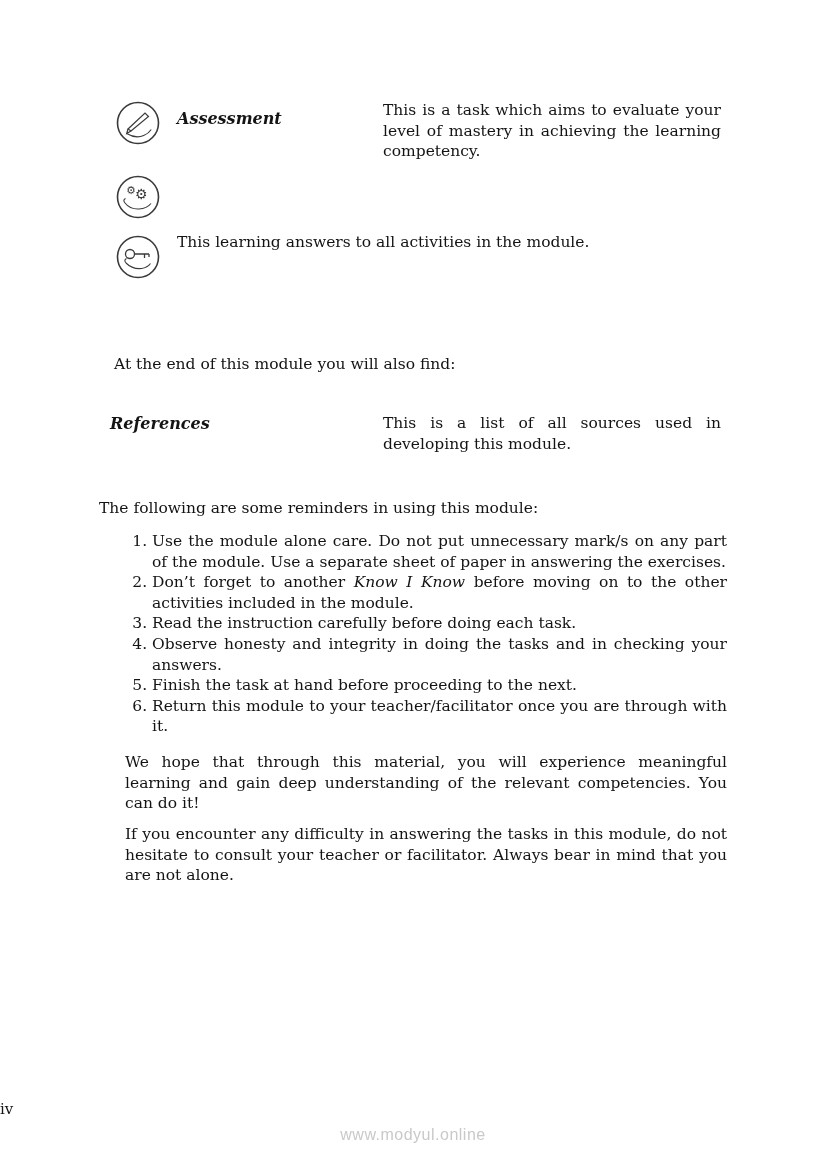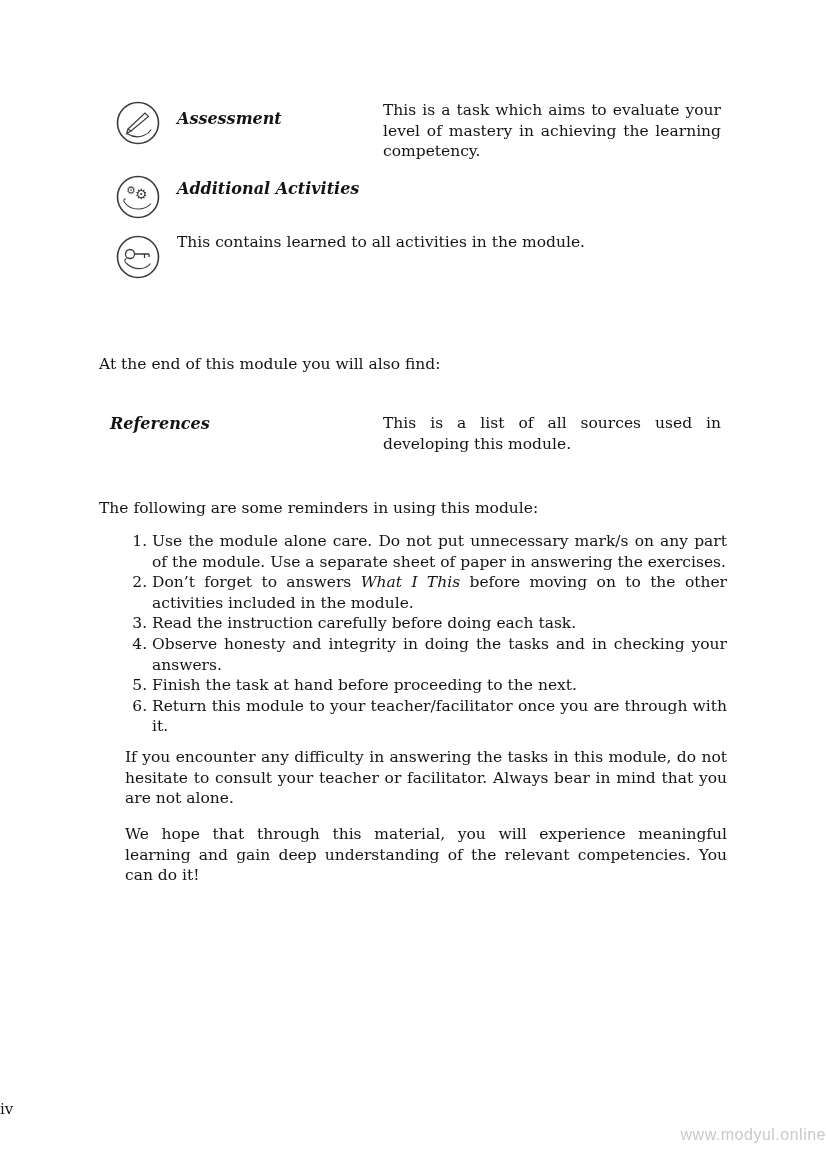--- a/index.html
+++ b/index.html
@@ -18,36 +18,36 @@
   .icon-cell{width:46px;height:46px;margin-right:16px;flex:0 0 46px;}
   .label-cell{
     width:206px;flex:0 0 206px;
     font-weight:bold;font-style:italic;font-size:16px;
     padding-top:8px;
   }
   .desc-cell{flex:1;text-align:justify;}
   .row2 .label-cell{padding-top:4px;}
   .row3 .label-cell{padding-top:8px;}
   .row3 .icon-cell{margin-top:2px;}
-  .find-line{position:absolute;top:354px;left:99px;width:640px;}
+  .find-line{position:absolute;top:354px;left:114px;width:640px;}
   .references-row{position:absolute;top:413px;left:110px;width:611px;display:flex;align-items:flex-start;}
   .references-label{
     width:273px;flex:0 0 273px;
     font-weight:bold;font-style:italic;font-size:16px;
   }
   .references-desc{flex:1;text-align:justify;}
   .reminders-intro{position:absolute;top:498px;left:99px;width:640px;}
   .reminders-block{position:absolute;top:531px;left:125px;width:602px;}
   ol.reminders{margin:0;padding:0 0 0 27px;}
   ol.reminders li{text-align:justify;padding-left:0;}
   .closing-p{margin:10px 0 0 0;text-align:justify;}
   .closing-p.second{margin-top:15px;}
   .page-number{position:absolute;top:1100px;left:0;width:100%;font-size:15px;}
   .watermark{
-    position:absolute;top:1124px;left:0;width:100%;text-align:right;
+    position:absolute;top:1124px;left:0;width:100%;text-align:center;
     font-family:"Liberation Sans","DejaVu Sans",sans-serif;
     font-size:16px;color:#c9c9c9;letter-spacing:0.5px;
   }
   svg{display:block;}
 </style>
 </head>
 <body>
 
 <div class="page">
 
@@ -69,56 +69,55 @@
     <div class="icon-row row2">
       <div class="icon-cell">
         <svg width="46" height="46" viewBox="0 0 46 46">
           <circle cx="23" cy="23" r="20.5" fill="none" stroke="#3a3a3a" stroke-width="1.6"></circle>
           <text x="11" y="20" font-size="11" fill="#3a3a3a" font-family="DejaVu Sans, sans-serif">⚙</text>
           <text x="20" y="25" font-size="14" fill="#3a3a3a" font-family="DejaVu Sans, sans-serif">⚙</text>
           <path d="M10 29 q5 6.5 14 6 q8 -0.5 12 -5.5" fill="none" stroke="#3a3a3a" stroke-width="1.1"></path>
           <path d="M10 29 q-2.5 -3 0.5 -4.5" fill="none" stroke="#3a3a3a" stroke-width="1.1"></path>
         </svg>
       </div>
-      <div class="label-cell">Additional Activities</div>
     </div>
 
     <div class="icon-row row3">
       <div class="icon-cell">
         <svg width="46" height="46" viewBox="0 0 46 46">
           <circle cx="23" cy="23" r="20.5" fill="none" stroke="#3a3a3a" stroke-width="1.6"></circle>
           <circle cx="15" cy="20" r="4.5" fill="none" stroke="#3a3a3a" stroke-width="1.3"></circle>
           <path d="M19.5 20 L34 20 M29.5 20 L29.5 24 M34 20 L34 23" fill="none" stroke="#3a3a3a" stroke-width="1.3"></path>
           <path d="M11 29 q6.5 6.5 15.5 5.5 q6 -1 9 -5" fill="none" stroke="#3a3a3a" stroke-width="1.1"></path>
           <path d="M11 29 q-2.5 -3 0.5 -4.5" fill="none" stroke="#3a3a3a" stroke-width="1.1"></path>
         </svg>
       </div>
-      <div class="desc-cell">This contains learned to all activities in the module.</div>
+      <div class="desc-cell">This learning answers to all activities in the module.</div>
     </div>
 
   </div>
 
   <div class="find-line">At the end of this module you will also find:</div>
 
   <div class="references-row">
     <div class="references-label">References</div>
     <div class="references-desc">This is a list of all sources used in developing this module.</div>
   </div>
 
   <div class="reminders-intro">The following are some reminders in using this module:</div>
 
   <div class="reminders-block">
     <ol class="reminders">
       <li><span>Use the module alone care. Do not put unnecessary mark/s on any part of the module. Use a separate sheet of paper in answering the exercises.</span></li>
-      <li><span>Don’t forget to answers </span><i>What I This</i><span> before moving on to the other activities included in the module.</span></li>
+      <li><span>Don’t forget to another </span><i>Know I Know</i><span> before moving on to the other activities included in the module.</span></li>
       <li><span>Read the instruction carefully before doing each task.</span></li>
       <li><span>Observe honesty and integrity in doing the tasks and in checking your answers.</span></li>
       <li><span>Finish the task at hand before proceeding to the next.</span></li>
       <li><span>Return this module to your teacher/facilitator once you are through with it.</span></li>
     </ol>
+    <p class="closing-p second">We hope that through this material, you will experience meaningful learning and gain deep understanding of the relevant competencies. You can do it!</p>
     <p class="closing-p">If you encounter any difficulty in answering the tasks in this module, do not hesitate to consult your teacher or facilitator. Always bear in mind that you are not alone.</p>
-    <p class="closing-p second">We hope that through this material, you will experience meaningful learning and gain deep understanding of the relevant competencies. You can do it!</p>
   </div>
 
   <div class="page-number">iv</div>
   <div class="watermark">www.modyul.online</div>
 
 </div>
 
 </body></html>

